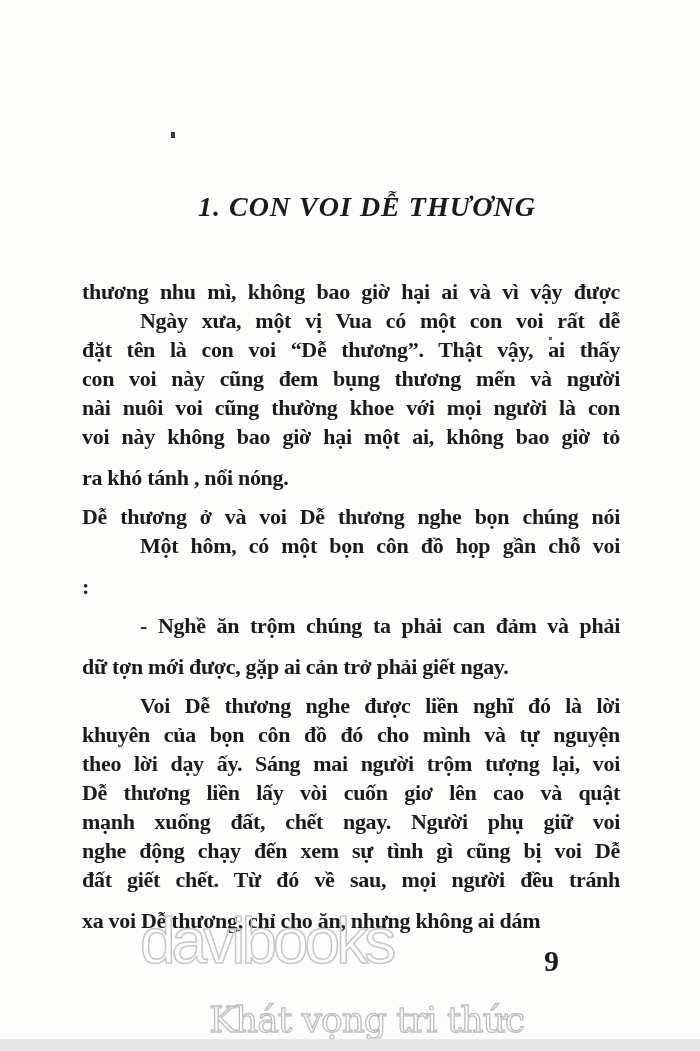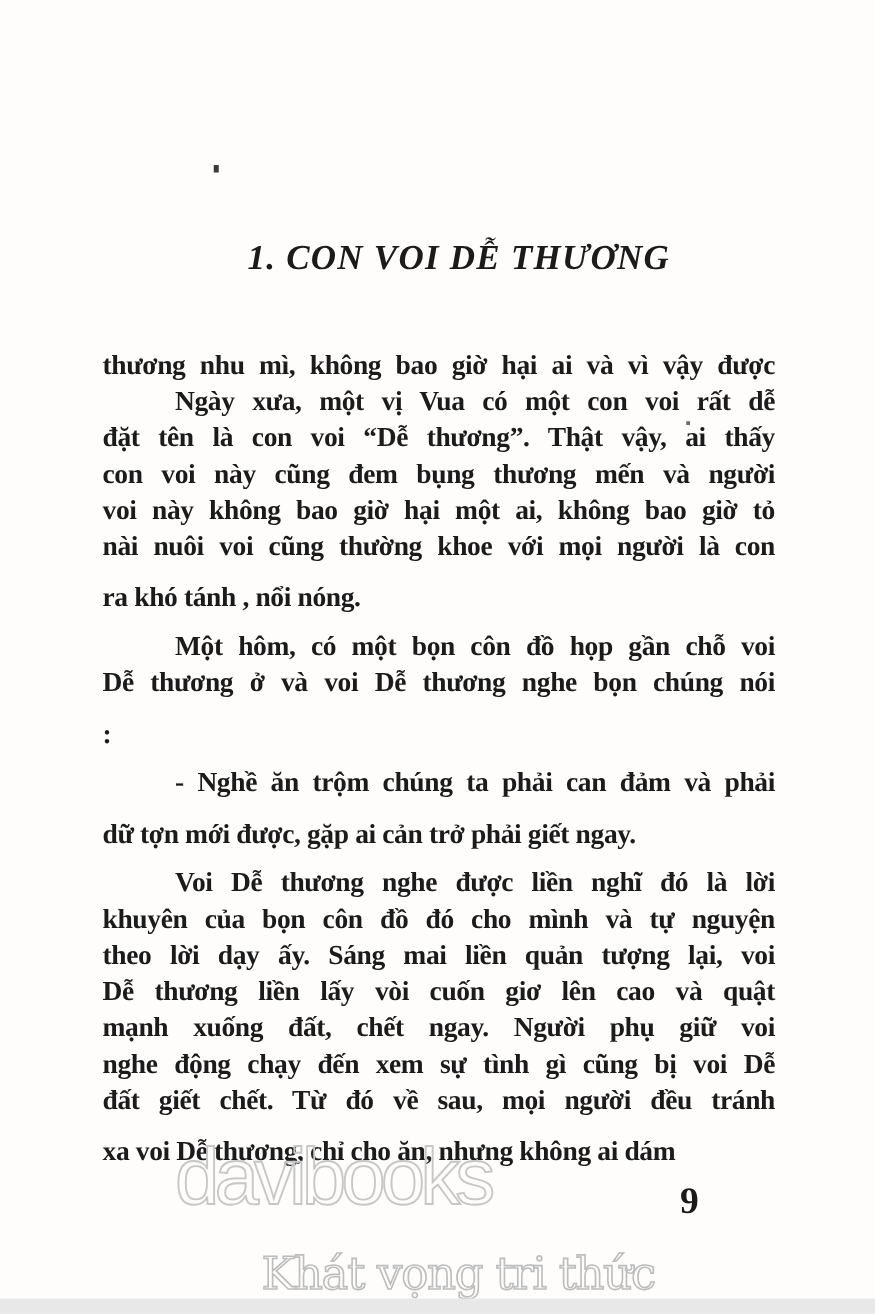--- a/index.html
+++ b/index.html
@@ -98,37 +98,37 @@
   <div class="speck speck-2"></div>
 
   <div class="chapter-title">1. CON VOI DỄ THƯƠNG</div>
 
   <div class="body-text">
       <div class="para">
         <div class="line">thương nhu mì, không bao giờ hại ai và vì vậy được</div>
         <div class="line first">Ngày xưa, một vị Vua có một con voi rất dễ</div>
         <div class="line">đặt tên là con voi “Dễ thương”. Thật vậy, ai thấy</div>
         <div class="line">con voi này cũng đem bụng thương mến và người</div>
+        <div class="line">nài nuôi voi cũng thường khoe với mọi người là con</div>
         <div class="line">voi này không bao giờ hại một ai, không bao giờ tỏ</div>
-        <div class="line">nài nuôi voi cũng thường khoe với mọi người là con</div>
         <div class="line last">ra khó tánh , nổi nóng.</div>
       </div>
       <div class="para">
+        <div class="line">Dễ thương ở và voi Dễ thương nghe bọn chúng nói</div>
         <div class="line first">Một hôm, có một bọn côn đồ họp gần chỗ voi</div>
-        <div class="line">Dễ thương ở và voi Dễ thương nghe bọn chúng nói</div>
         <div class="line last">:</div>
       </div>
       <div class="para">
         <div class="line first">- Nghề ăn trộm chúng ta phải can đảm và phải</div>
         <div class="line last">dữ tợn mới được, gặp ai cản trở phải giết ngay.</div>
       </div>
       <div class="para">
         <div class="line first">Voi Dễ thương nghe được liền nghĩ đó là lời</div>
         <div class="line">khuyên của bọn côn đồ đó cho mình và tự nguyện</div>
-        <div class="line">theo lời dạy ấy. Sáng mai liền quản tượng lại, voi</div>
+        <div class="line">theo lời dạy ấy. Sáng mai người trộm tượng lại, voi</div>
         <div class="line">Dễ thương liền lấy vòi cuốn giơ lên cao và quật</div>
         <div class="line">mạnh xuống đất, chết ngay. Người phụ giữ voi</div>
         <div class="line">nghe động chạy đến xem sự tình gì cũng bị voi Dễ</div>
         <div class="line">đất giết chết. Từ đó về sau, mọi người đều tránh</div>
         <div class="line last">xa voi Dễ thương, chỉ cho ăn, nhưng không ai dám</div>
       </div>
     </div>
 
   <div class="watermark-brand">davibooks</div>
 

